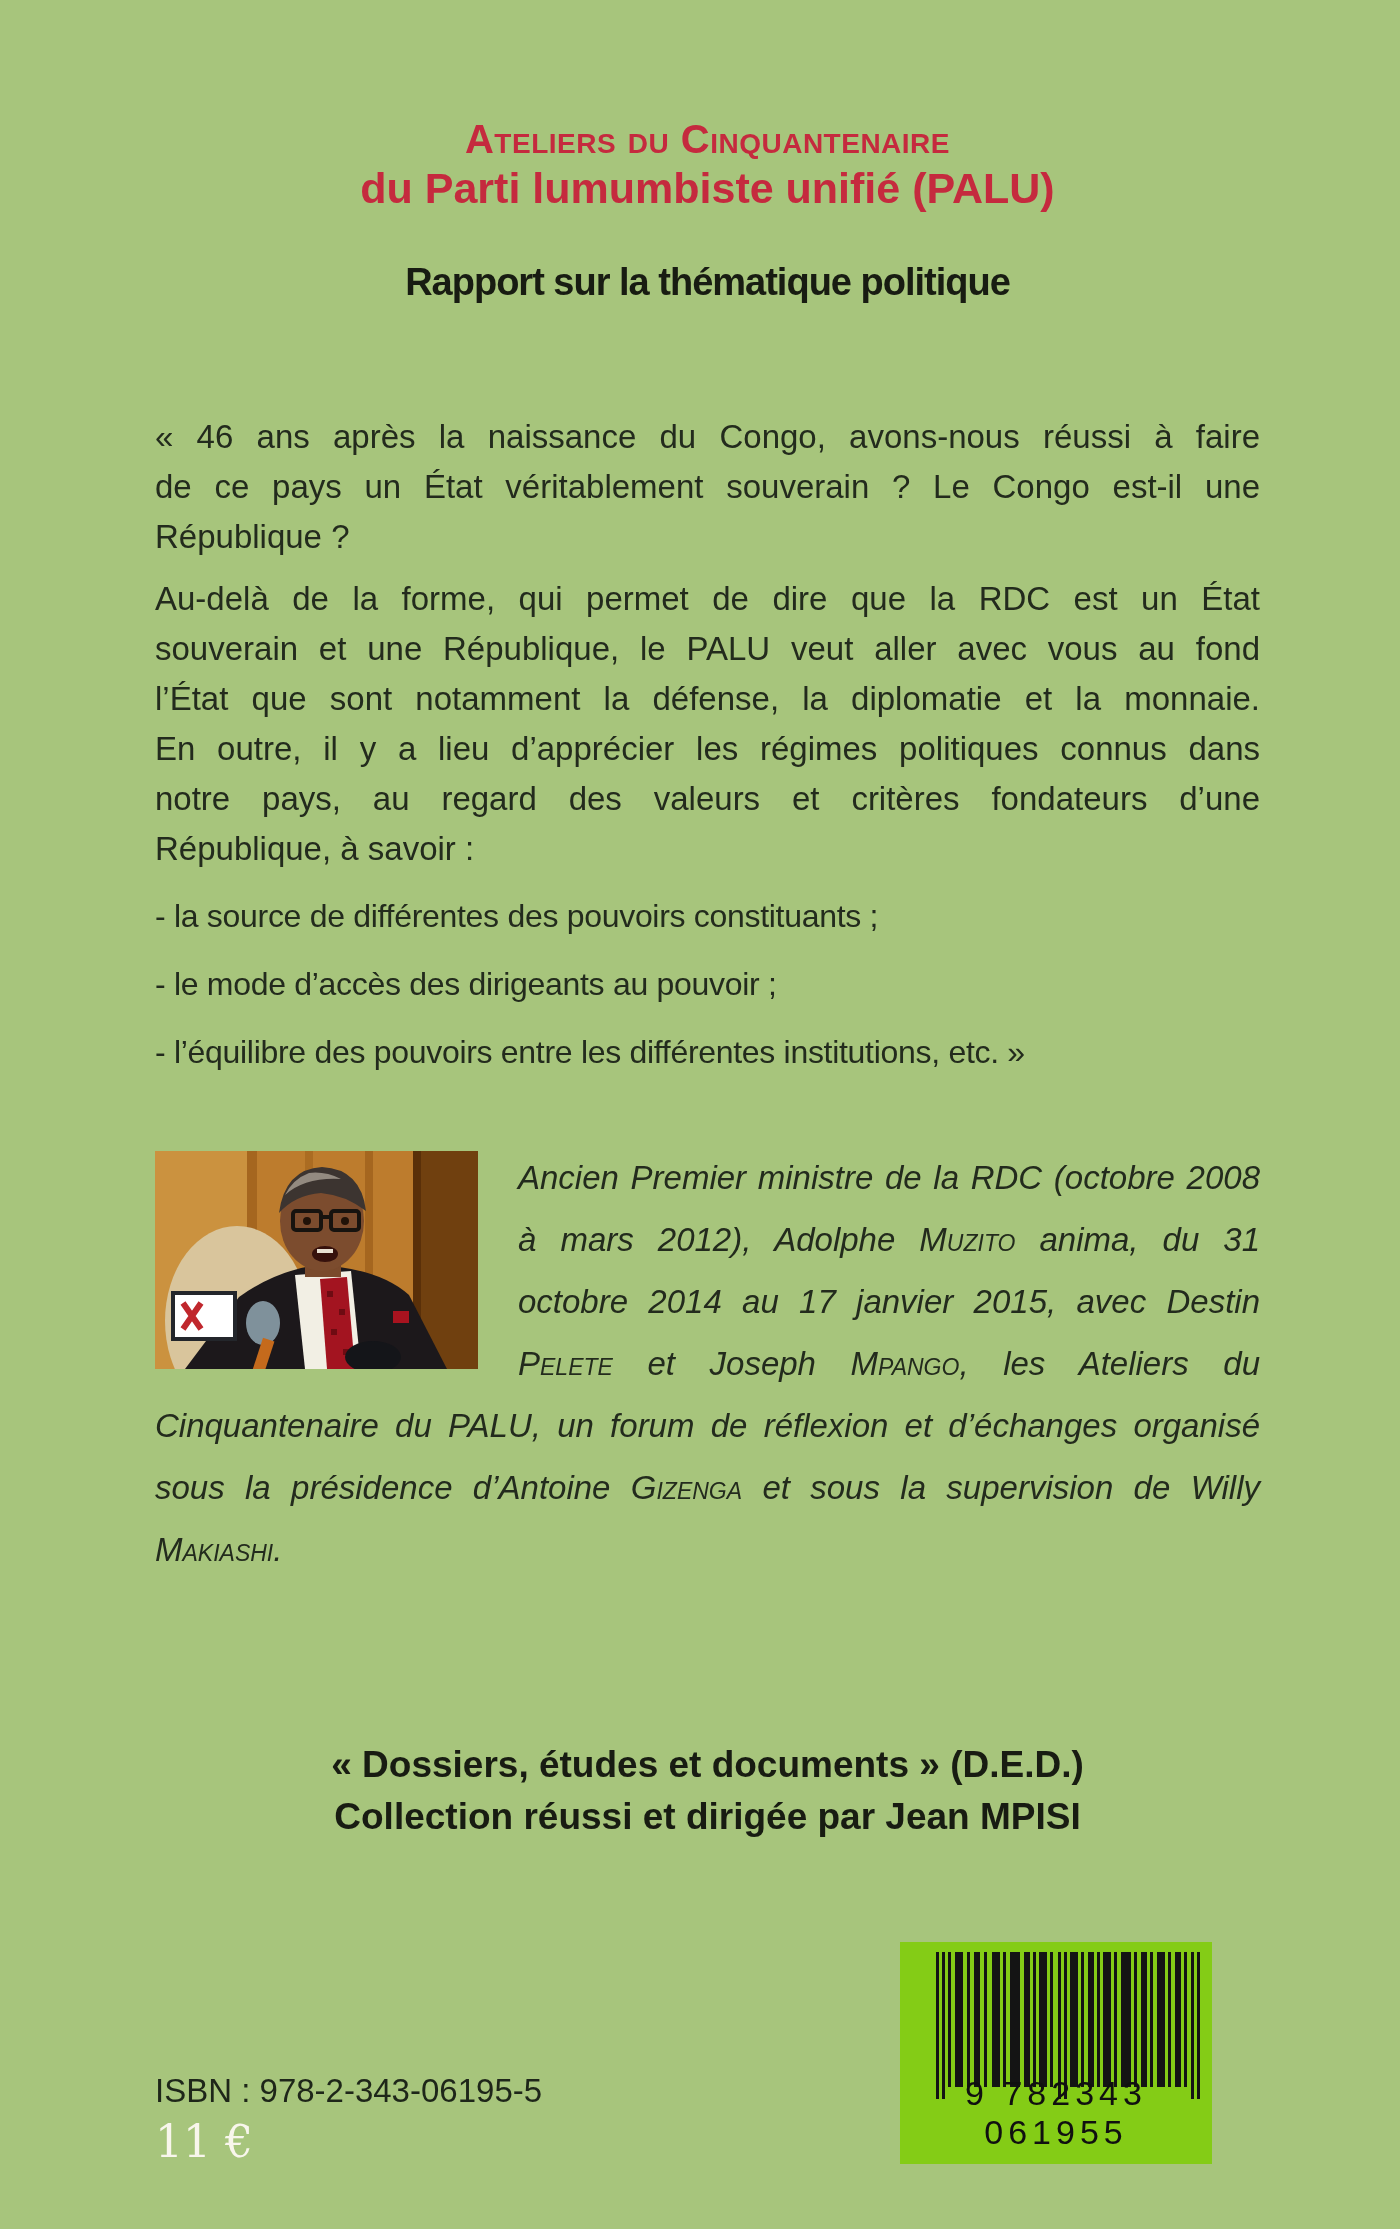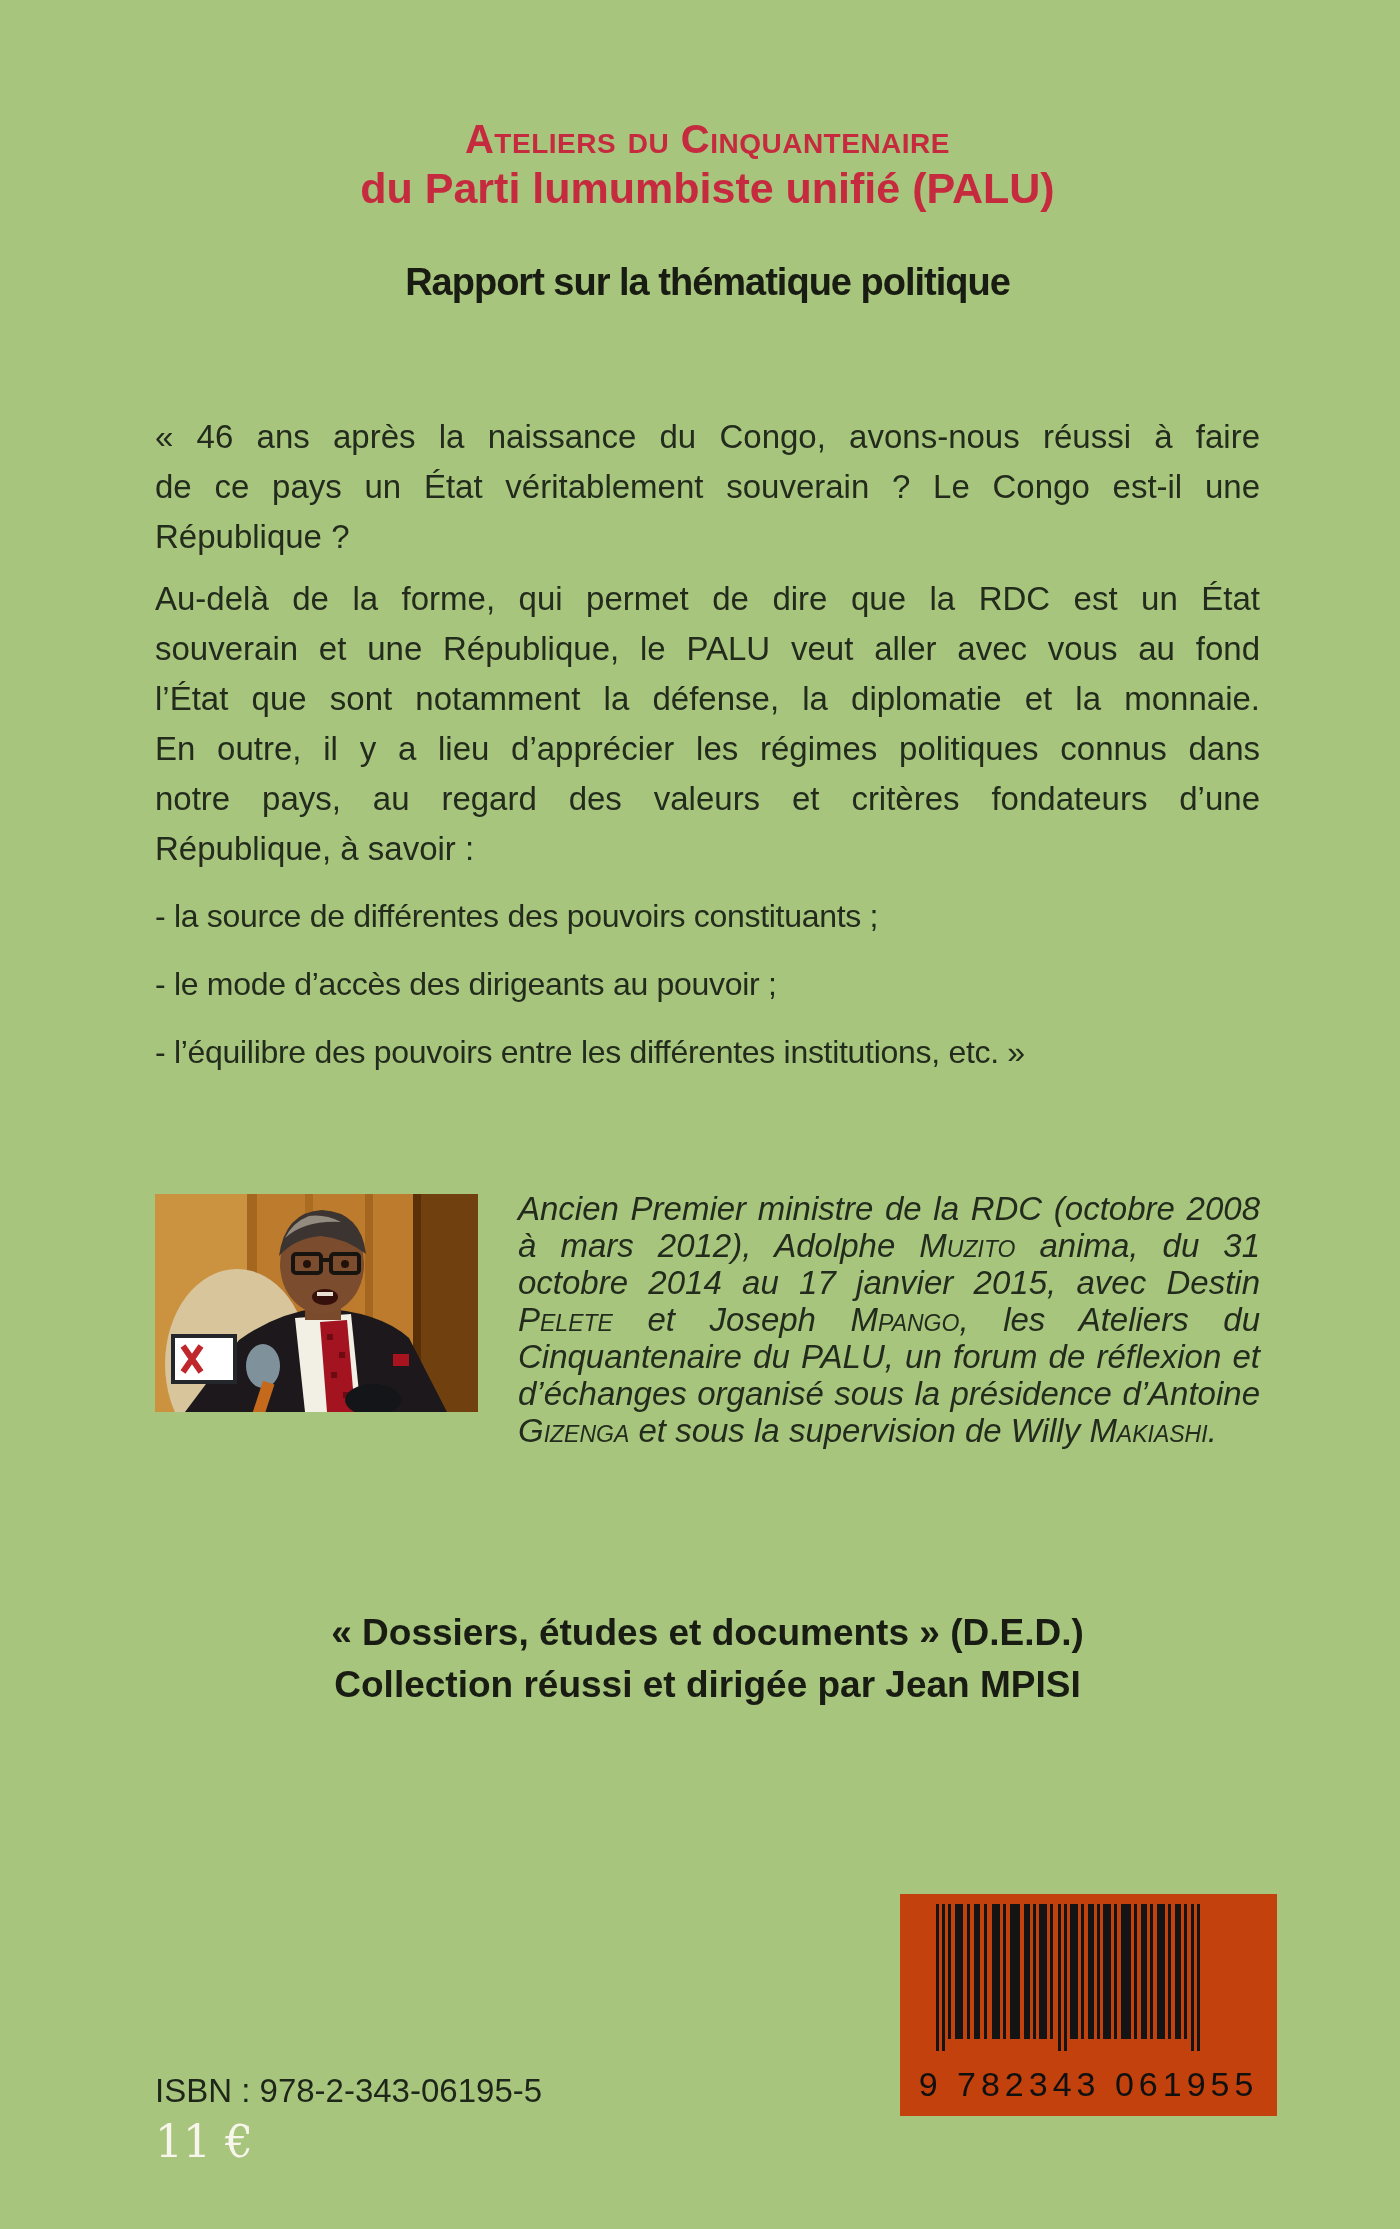--- a/index.html
+++ b/index.html
@@ -56,24 +56,24 @@
   .bullets { margin-top: 18px; }
   .bullet {
     font-size: 32px;
     line-height: 48px;
     letter-spacing: -0.3px;
     white-space: nowrap;
   }
   .bullet + .bullet { margin-top: 20px; }
 
   .author-section {
-    margin-top: 114px;
+    margin-top: 71px;
     font-style: italic;
     font-size: 33px;
-    line-height: 37px;
+    line-height: 62px;
     text-align: justify;
   }
   .author-photo {
     float: left;
     width: 323px;
     height: 218px;
     margin: 4px 40px 14px 0;
     display: block;
   }
   .sc { font-variant: small-caps; }
@@ -101,24 +101,24 @@
     left: 155px;
     top: 2116px;
     font-family: "DejaVu Serif", serif;
     font-size: 44px;
     color: #f8f6ec;
   }
 
   .barcode {
     position: absolute;
     left: 900px;
-    top: 1894px;
-    width: 377px;
+    top: 1942px;
+    width: 312px;
     height: 222px;
-    background: #c2410c;
+    background: #84cc16;
   }
   .barcode svg { display: block; }
   .barcode-digits {
     position: absolute;
     left: 0;
     right: 0;
     bottom: 12px;
     text-align: center;
     font-size: 34px;
     letter-spacing: 5px;

